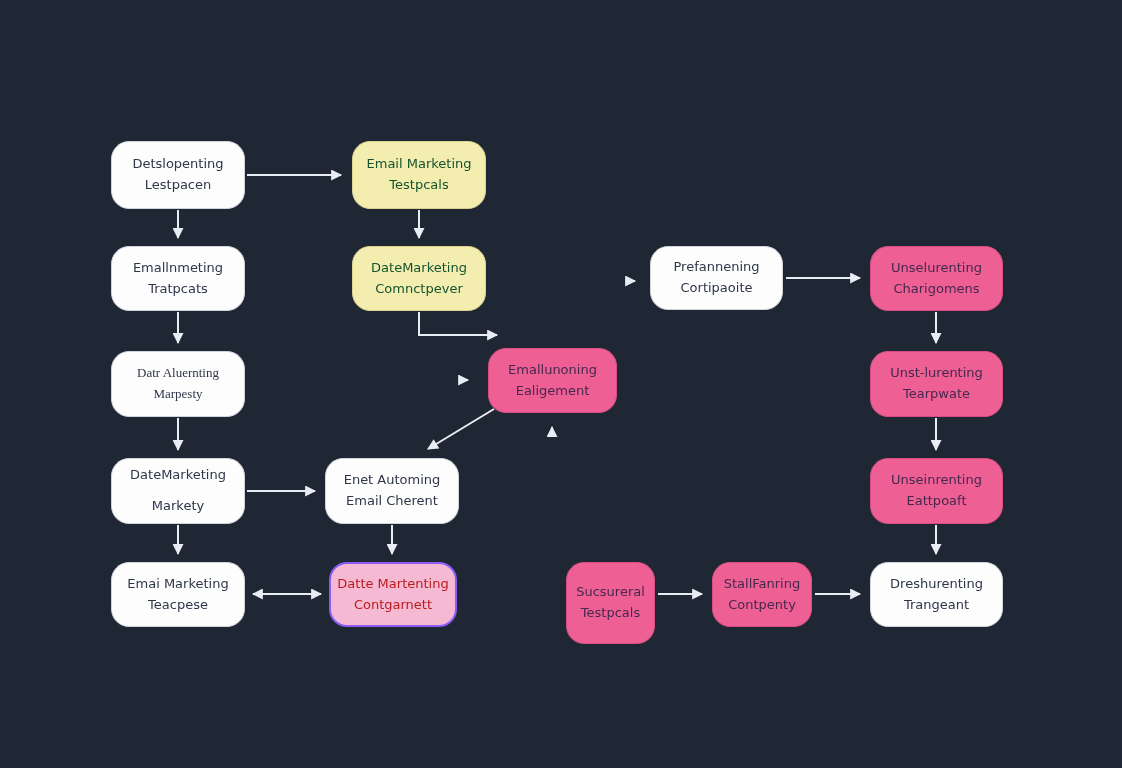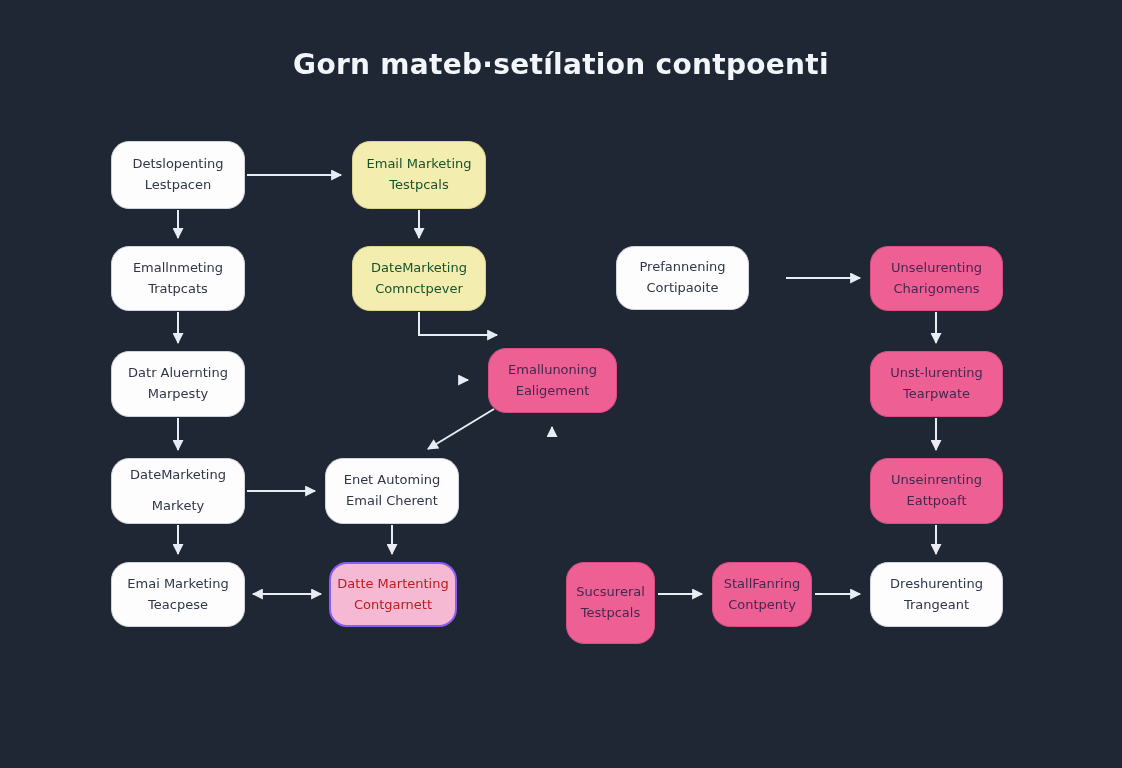--- a/index.html
+++ b/index.html
@@ -42,21 +42,20 @@
   }
   .node.white{background:#fdfdfe;border:1px solid #d0d4db;color:#2e3648;}
   .node.yellow{background:#f4edb0;border:1px solid #dcd28c;color:#14532d;}
   .node.pink{background:#ee5f94;border:1px solid #d84e82;color:#46284f;}
   .node.lightpink{background:#f6b9d3;border:2px solid #8b5cf6;color:#b91c1c;text-align:center;}
 </style>
 </head>
 <body>
 
 <div class="canvas">
-  <h1 class="diagram-title">Gorn mateb·setílation contpoenti</h1>
 
   <svg class="arrow-layer" width="1122" height="768" viewBox="0 0 1122 768">
     <defs>
       <marker id="ah" viewBox="0 0 10 10" refX="9" refY="5" markerWidth="13" markerHeight="11" markerUnits="userSpaceOnUse" orient="auto">
         <path d="M0,0 L10,5 L0,10 z" fill="#e8edf3"></path>
       </marker>
       <marker id="ahr" viewBox="0 0 10 10" refX="9" refY="5" markerWidth="13" markerHeight="11" markerUnits="userSpaceOnUse" orient="auto-start-reverse">
         <path d="M0,0 L10,5 L0,10 z" fill="#e8edf3"></path>
       </marker>
     </defs>
@@ -94,29 +93,29 @@
         <div>Testpcals</div>
       </div>
       <div class="node white" style="left: 111px; top: 246px; width: 134px; height: 65px;">
         <div>Emallnmeting</div>
         <div>Tratpcats</div>
       </div>
       <div class="node yellow" style="left: 352px; top: 246px; width: 134px; height: 65px;">
         <div>DateMarketing</div>
         <div>Comnctpever</div>
       </div>
-      <div class="node white" style="left: 616px; top: 246px; width: 133px; height: 64px;">
+      <div class="node white" style="left: 650px; top: 246px; width: 133px; height: 64px;">
         <div>Prefannening</div>
         <div>Cortipaoite</div>
       </div>
       <div class="node pink" style="left: 870px; top: 246px; width: 133px; height: 65px;">
         <div>Unselurenting</div>
         <div>Charigomens</div>
       </div>
-      <div class="node white" style="left: 111px; top: 351px; width: 134px; height: 66px;">
+      <div class="node white" style="left: 111px; top: 351px; width: 134px; height: 66px; font-family: Liberation Serif, serif;">
         <div>Datr Aluernting</div>
         <div>Marpesty</div>
       </div>
       <div class="node pink" style="left: 488px; top: 348px; width: 129px; height: 65px;">
         <div>Emallunoning</div>
         <div>Ealigement</div>
       </div>
       <div class="node pink" style="left: 870px; top: 351px; width: 133px; height: 66px;">
         <div>Unst-lurenting</div>
         <div>Tearpwate</div>

